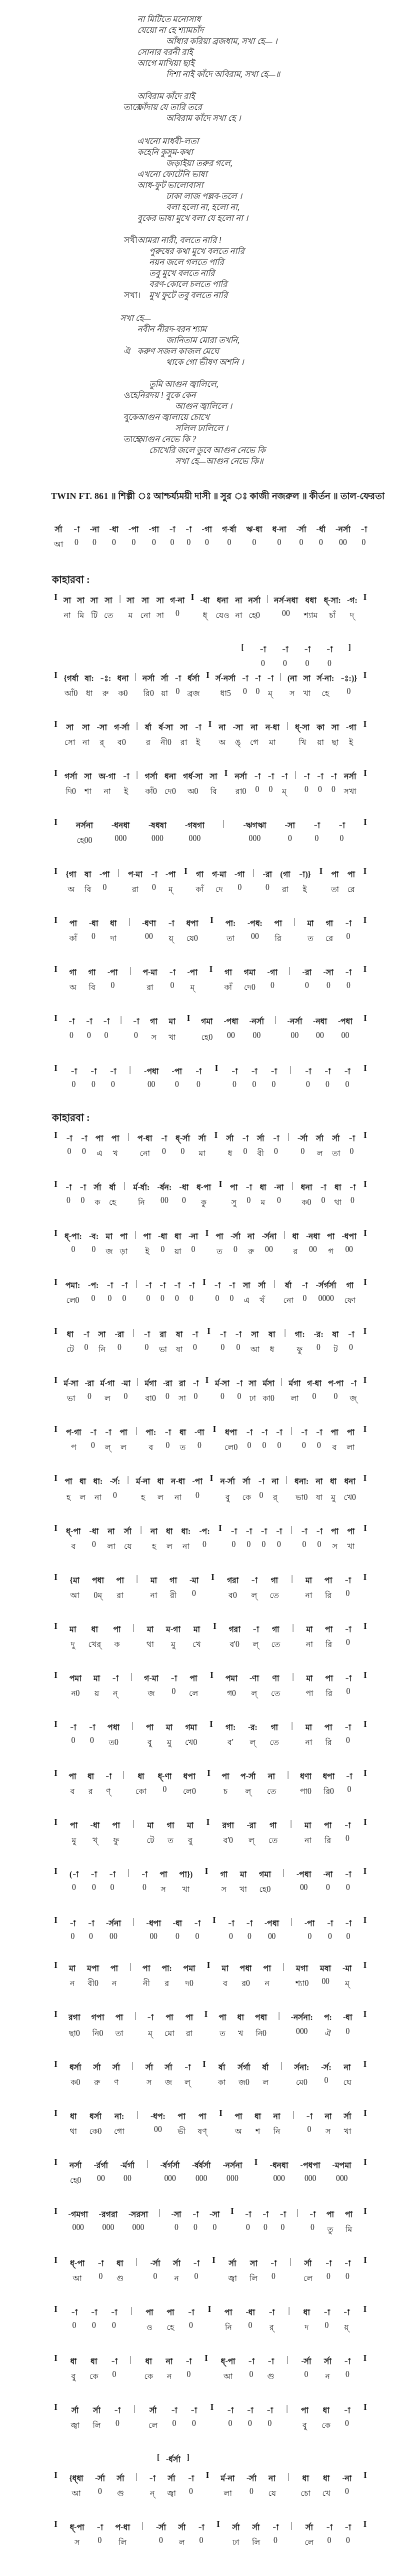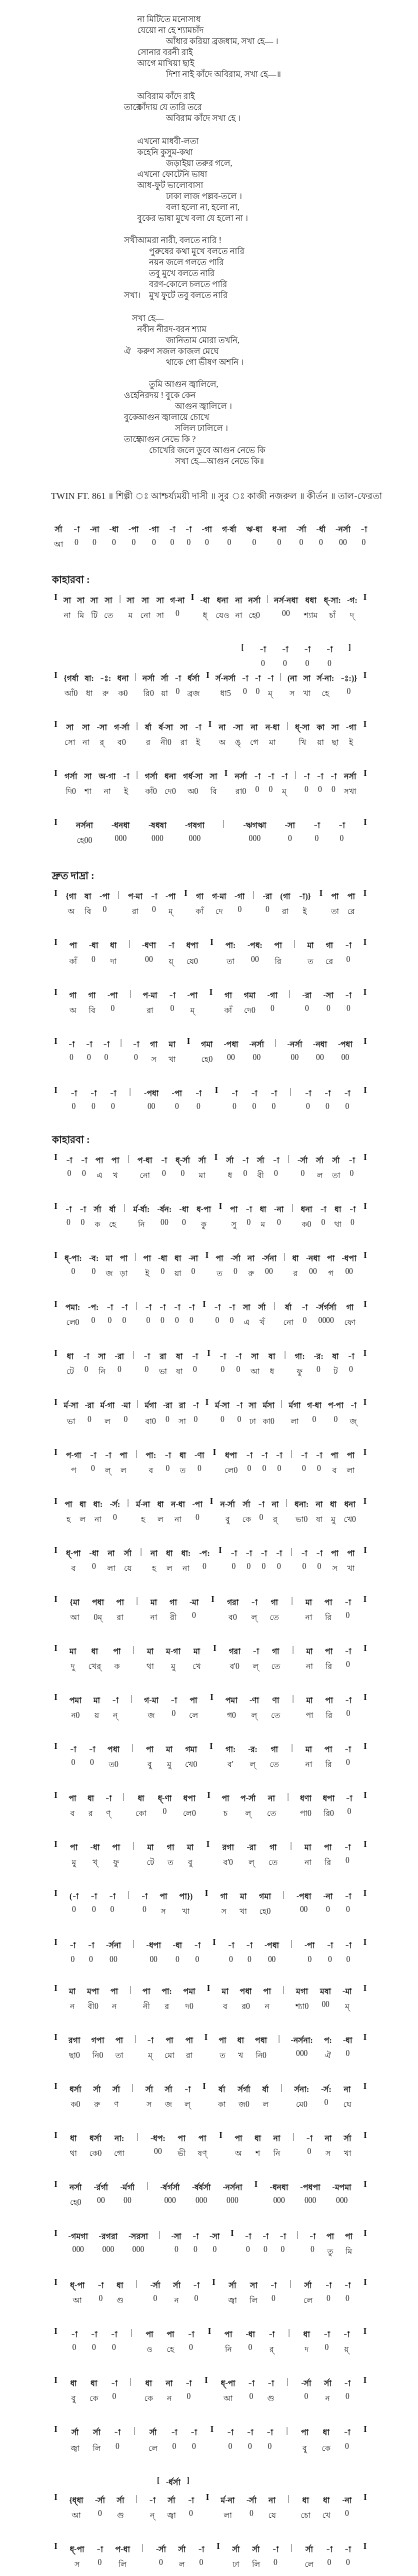--- a/index.html
+++ b/index.html
@@ -3,26 +3,26 @@
 <meta charset="utf-8">
 <style>
   html,body{margin:0;padding:0;background:#ffffff;}
   body{width:419px;height:2576px;overflow:hidden;color:#161616;
        font-family:"Liberation Serif","DejaVu Serif",serif;}
   .page{padding-top:13.6px;}
   
   .lyrics{padding-left:120px;font-size:8.4px;line-height:11px;}
   .lline{position:relative;white-space:nowrap;}
   .lline .hang{position:absolute;left:4px;}
-  .lt{display:inline-block;}
-  .l0{margin-left:12px;} .l1{margin-left:17.3px;} .l2{margin-left:29px;}
+  .lt{display:inline-block;font-style:italic;}
+  .l0{margin-left:0;} .l1{margin-left:17.3px;} .l2{margin-left:29px;}
   .l3{margin-left:46px;} .l4{margin-left:55px;}
   .gap{margin-top:11.5px;}
   
-  .hdr{margin:22px 0 0 51px;font-size:9px;font-weight:400;letter-spacing:0.1px;white-space:nowrap;}
+  .hdr{margin:22px 0 0 51px;font-size:9px;font-weight:700;letter-spacing:0.1px;white-space:nowrap;}
   
   .notation{margin-top:19px;}
   .ntitle{margin:3.1px 0 5.2px 52px;font-size:10px;font-weight:700;}
   .nline{display:flex;justify-content:space-between;align-items:flex-start;
          margin:0 52px 21px 54px;}
   .ncol{display:flex;flex-direction:column;align-items:center;gap:2.1px;}
   .note{font-size:7.9px;font-weight:600;white-space:nowrap;}
   .syl{font-size:7.9px;font-weight:400;white-space:nowrap;}
   .bar .note{font-weight:800;font-size:9px;line-height:7.9px;}
   .sep .note{font-weight:400;}
@@ -549,21 +549,20 @@
         </span>
         <span class="ncol">
           <span class="note">-া</span>
           <span class="syl">0</span>
         </span>
         <span class="ncol bar">
           <span class="note">I</span>
           <span class="syl"></span>
         </span>
       </div>
-      <div class="ntitle">দ্রুত দাদ্রা :</div>
       <div class="nline">
         <span class="ncol bar">
           <span class="note">I</span>
           <span class="syl"></span>
         </span>
         <span class="ncol">
           <span class="note">{গা</span>
           <span class="syl">অ</span>
         </span>
         <span class="ncol">

